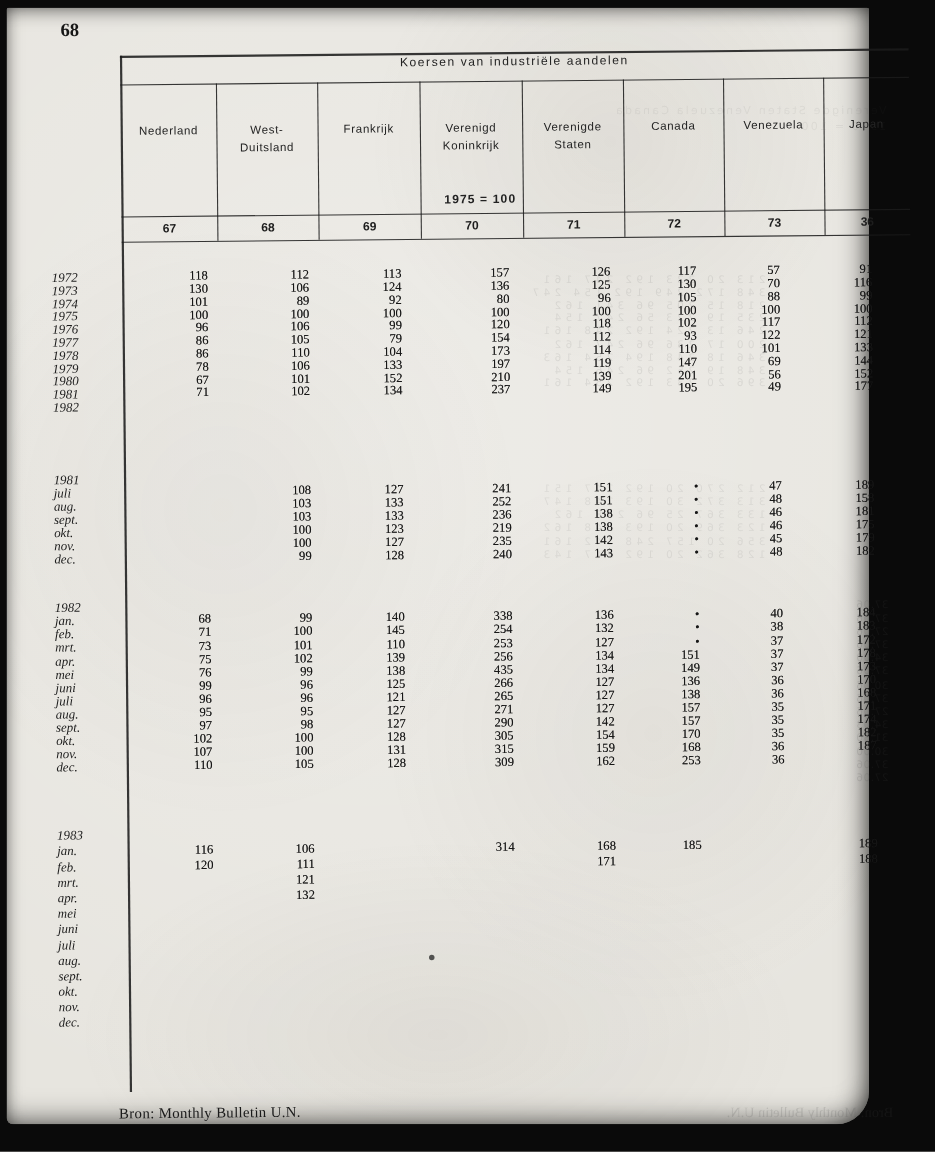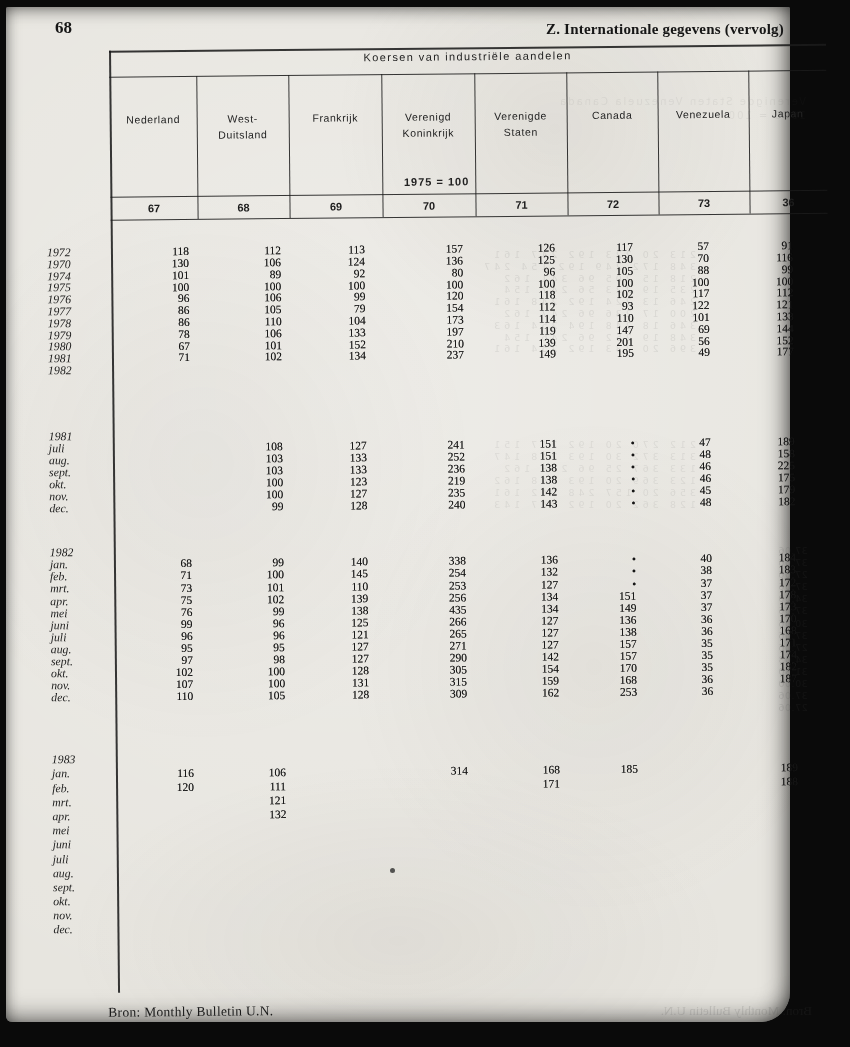--- a/index.html
+++ b/index.html
@@ -105,21 +105,20 @@
   .ghost-footer{left:556px;top:996px;width:250px;font-size:13px;opacity:.16;font-family:"Liberation Serif",serif;}
 
   .speck{position:absolute;border-radius:50%;background:#222;}
 </style>
 </head>
 <body>
 
 <div class="page">
 
   <div class="pageno">68</div>
-  <div class="htitle">Z. Internationale gegevens (vervolg)</div>
 
   <div class="ghost ghost-header">Verenigde Staten   Venezuela   Canada
 1970 = 100</div>
   <div class="ghost ghost-mid">213 20 223 192 247 161
 348 172 249 192 154 247
 218 15 205 96 341 162
 235 19 223 56 247 154
 246 13 224 192 248 161
 200 17 236 96 247 162
 346 18 248 194 254 163
@@ -195,21 +194,21 @@
           <div class="cell v1">118</div>
           <div class="cell v2">112</div>
           <div class="cell v3">113</div>
           <div class="cell v4">157</div>
           <div class="cell v5">126</div>
           <div class="cell v6">117</div>
           <div class="cell v7">57</div>
           <div class="cell v8">91</div>
         </div>
         <div class="trow">
-          <div class="rlabel">1970</div>
+          <div class="rlabel">1973</div>
           <div class="cell v1">130</div>
           <div class="cell v2">106</div>
           <div class="cell v3">124</div>
           <div class="cell v4">136</div>
           <div class="cell v5">125</div>
           <div class="cell v6">130</div>
           <div class="cell v7">70</div>
           <div class="cell v8">116</div>
         </div>
         <div class="trow">
@@ -340,21 +339,21 @@
         </div>
         <div class="trow">
           <div class="rlabel">sept.</div>
           <div class="cell v1"></div>
           <div class="cell v2">103</div>
           <div class="cell v3">133</div>
           <div class="cell v4">236</div>
           <div class="cell v5">138</div>
           <div class="cell v6">•</div>
           <div class="cell v7">46</div>
-          <div class="cell v8">225</div>
+          <div class="cell v8">181</div>
         </div>
         <div class="trow">
           <div class="rlabel">okt.</div>
           <div class="cell v1"></div>
           <div class="cell v2">100</div>
           <div class="cell v3">123</div>
           <div class="cell v4">219</div>
           <div class="cell v5">138</div>
           <div class="cell v6">•</div>
           <div class="cell v7">46</div>

